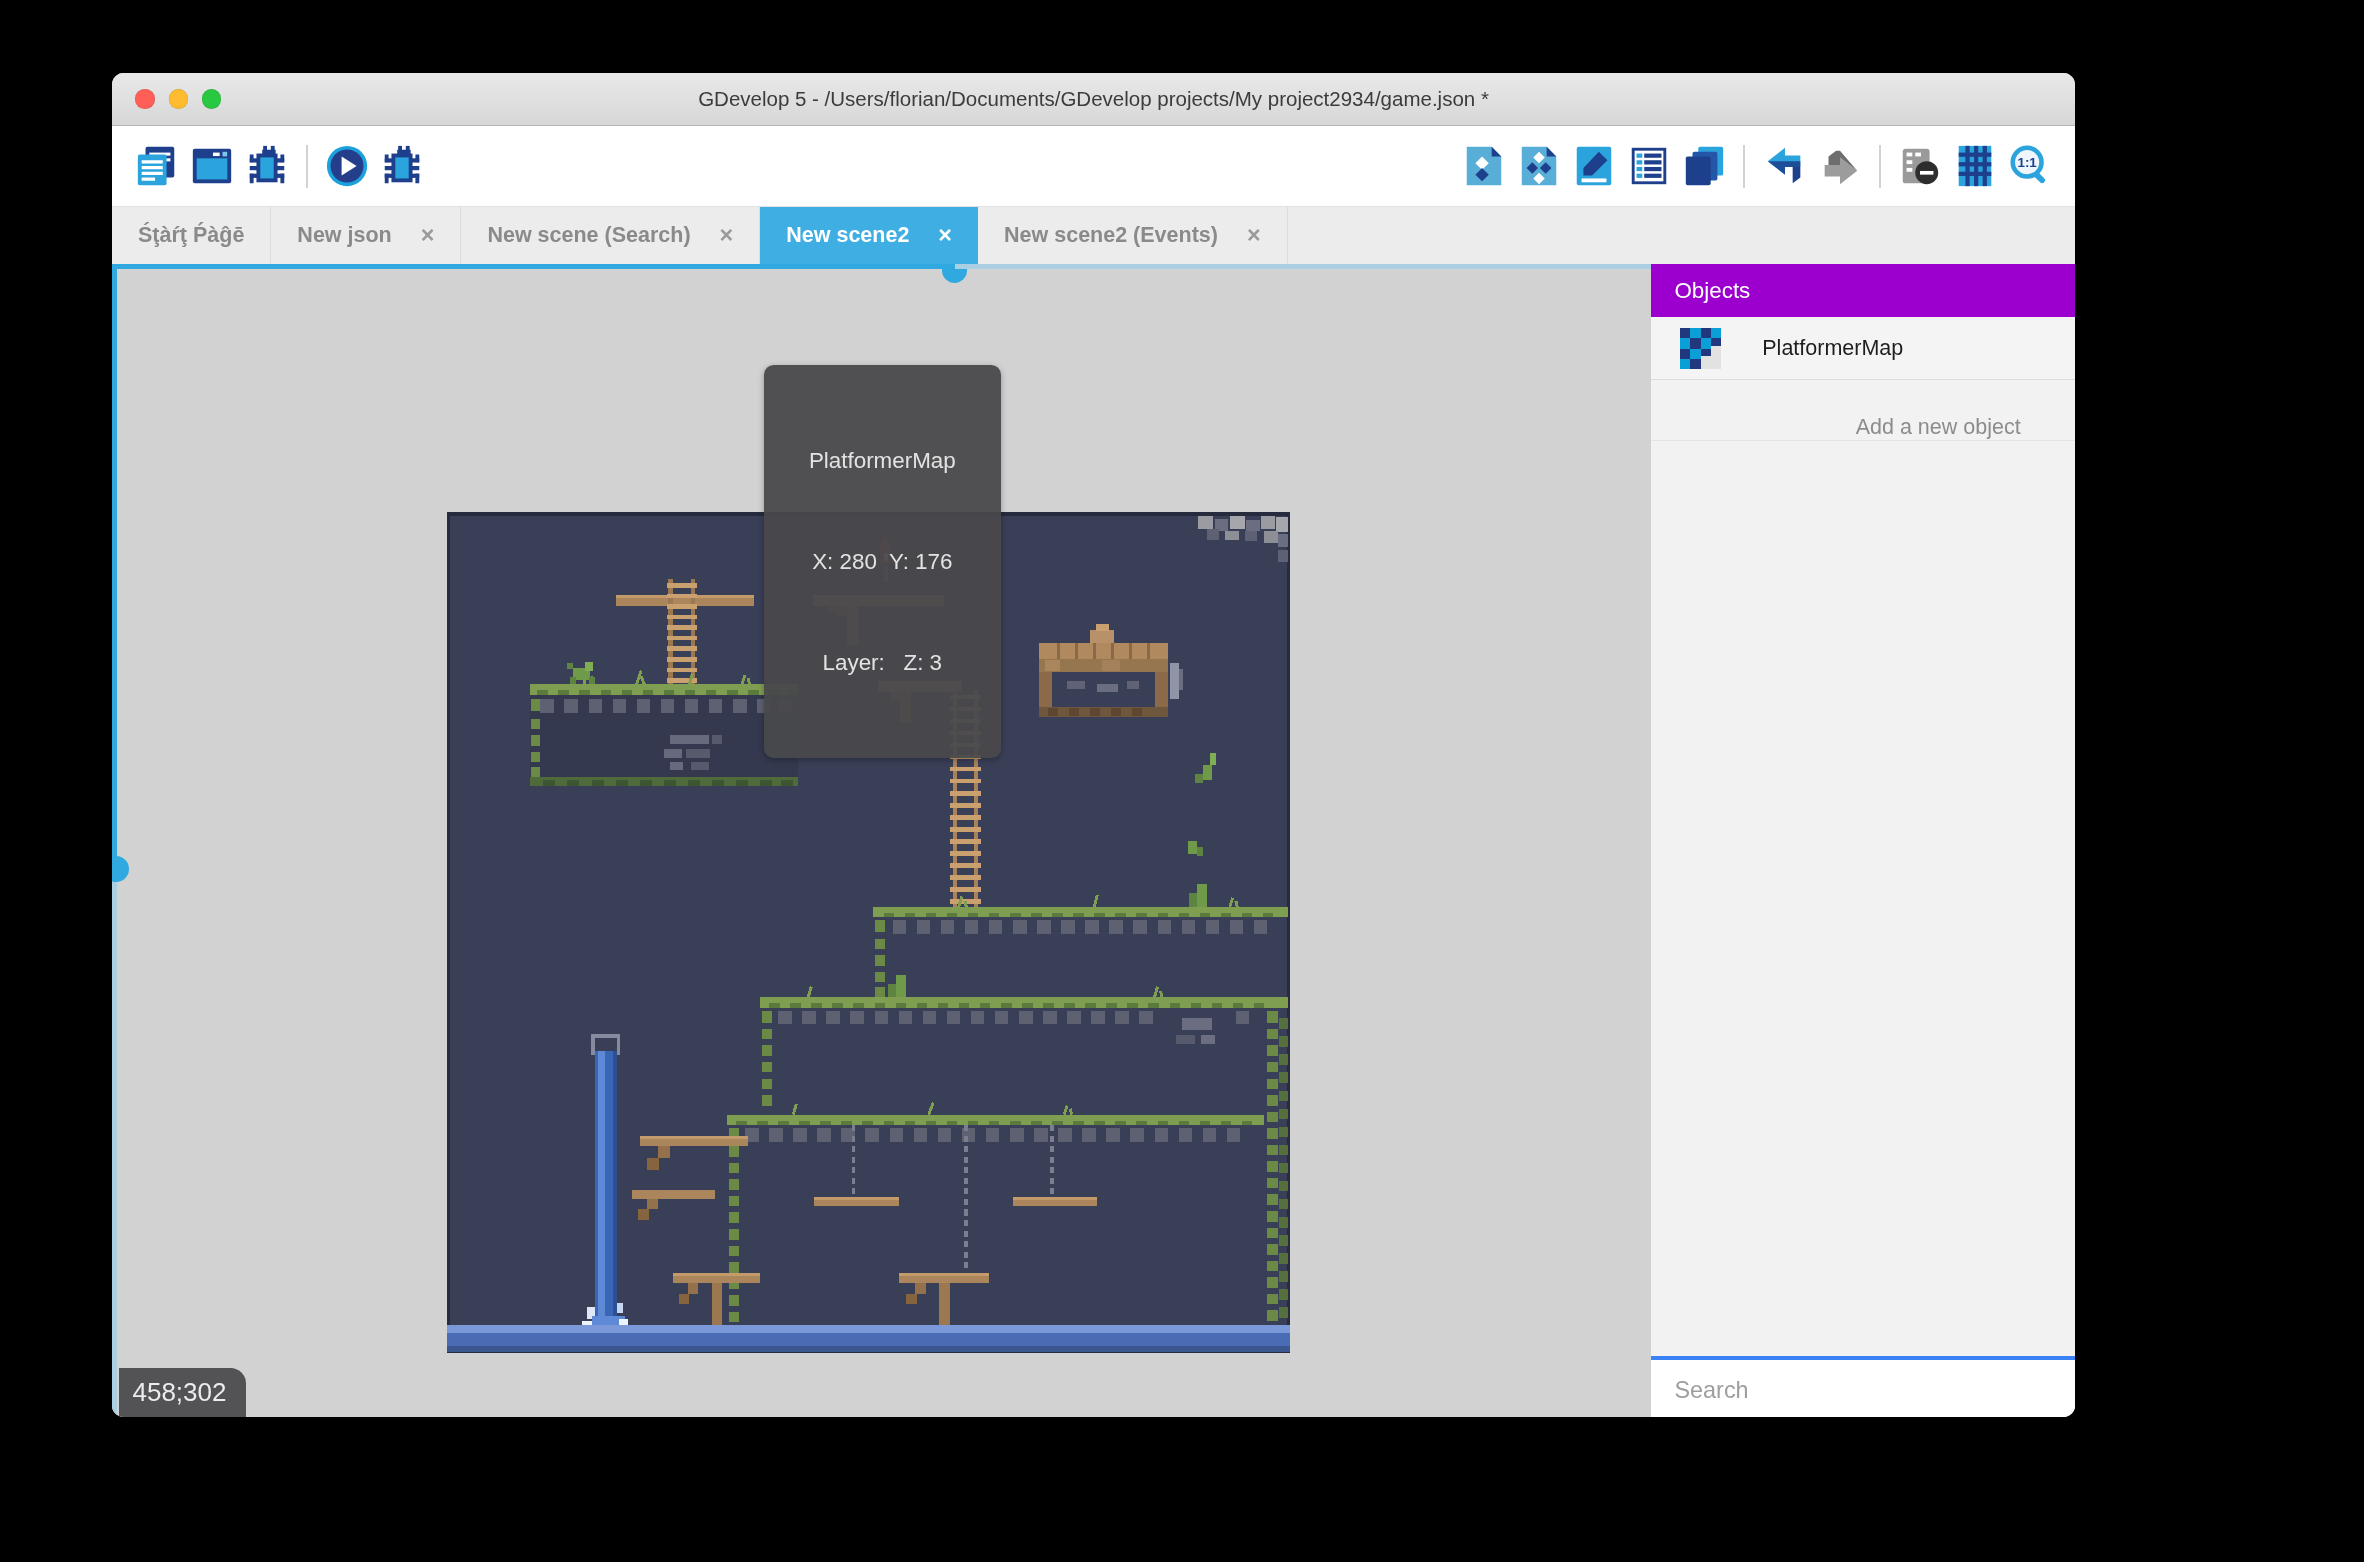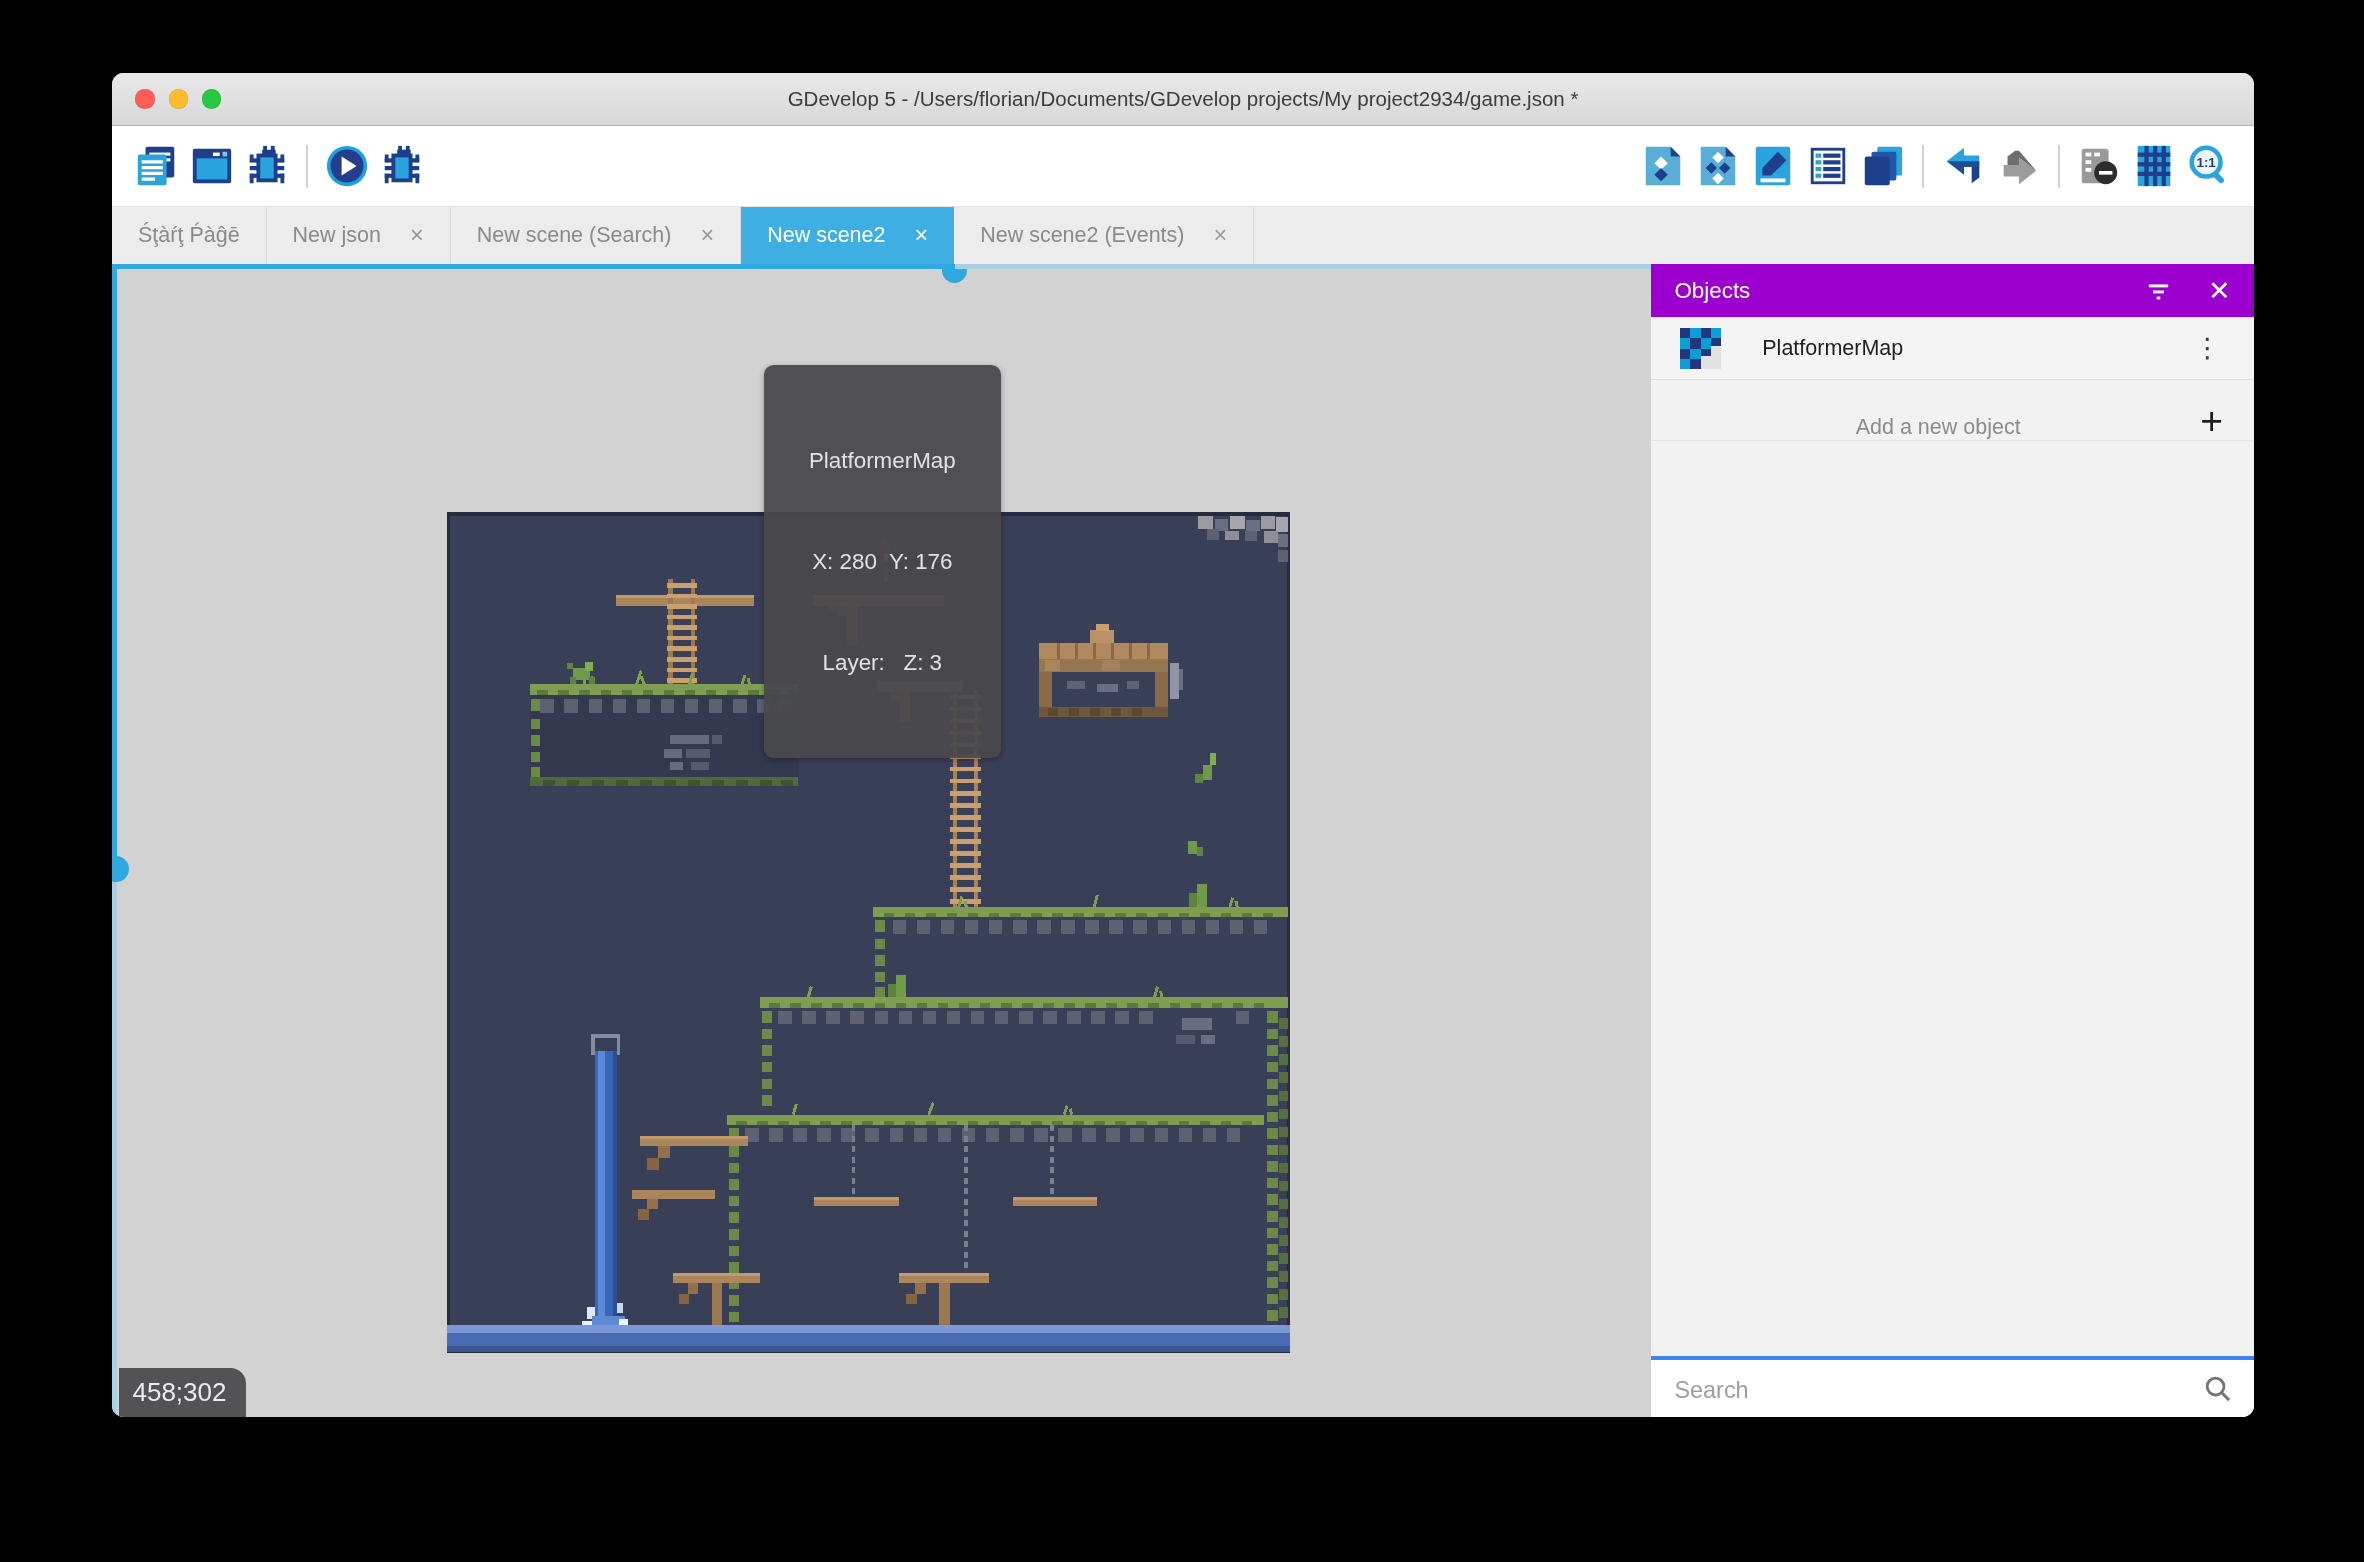--- a/index.html
+++ b/index.html
@@ -1,30 +1,30 @@
 <!DOCTYPE html>
 <html><head>
 <meta charset="utf-8">
 <style>
   html,body{margin:0;padding:0;background:#000;width:2364px;height:1562px;font-family:"Liberation Sans",sans-serif;-webkit-font-smoothing:antialiased;}
-  .window{position:absolute;left:112px;top:73px;width:2142px;height:1344px;background:#d2d2d2;border-radius:11.7px;overflow:hidden;box-shadow:0 25px 78px rgba(0,0,0,.65);}
+  .window{position:absolute;left:112px;top:73px;width:1963px;height:1344px;background:#d2d2d2;border-radius:11.7px;overflow:hidden;box-shadow:0 25px 78px rgba(0,0,0,.65);}
   
   .titlebar{position:relative;height:52px;background:linear-gradient(#e9e9e9,#d7d7d7);border-bottom:1px solid #b4b4b4;display:flex;align-items:center;}
   .lights{position:absolute;left:23.4px;top:0;height:52px;display:flex;align-items:center;gap:13.7px;}
   .light{width:19.5px;height:19.5px;border-radius:50%;box-shadow:inset 0 0 1px rgba(0,0,0,.35);}
   .red{background:#ff5f57}.yellow{background:#febc2e}.green{background:#28c840}
   .title{flex:1;text-align:center;font-size:20.5px;color:#3c3c3c;}
   
   .toolbar{height:80px;background:#ffffff;display:flex;align-items:center;padding:0 17.6px;border-bottom:1px solid #e2e2e2;}
   .tbtn{width:55px;height:55px;display:flex;align-items:center;justify-content:center;}
   .tbtn svg{width:46px;height:46px;}
   .tsep{width:2px;height:43px;background:#d2d2d2;margin:0 11.7px;}
   .tb-right{margin-left:auto;display:flex;align-items:center;}
   
-  .tabstrip{height:57px;background:#ececec;display:flex;align-items:stretch;}
+  .tabstrip{height:57px;background:#ececec;display:flex;align-items:stretch;font-weight:bold;}
   .tab{display:flex;align-items:center;padding:0 26px;font-size:21.5px;color:#8a8a8a;border-right:1px solid #dcdcdc;white-space:nowrap;}
   .tab .close{margin-left:29px;font-size:23.4px;color:#9a9a9a;line-height:1;}
   .tab.active{background:#3faee2;color:#fff;border-right:none;}
   .tab.active .close{color:#fff;}
   
   .main{position:relative;height:1156px;}
   .canvas-area{position:absolute;left:0;top:0;width:1539px;height:1156px;background:#d2d2d2;overflow:hidden;}
   .topline-a{position:absolute;left:0;top:0;width:843px;height:4.9px;background:#2fa9e0;}
   .topline-b{position:absolute;left:843px;top:0;width:696px;height:4.9px;background:#abcfe2;}
   .drop-handle{position:absolute;left:830px;top:4.9px;width:25px;height:14.6px;background:#2fa9e0;border-radius:0 0 12.7px 12.7px;}

